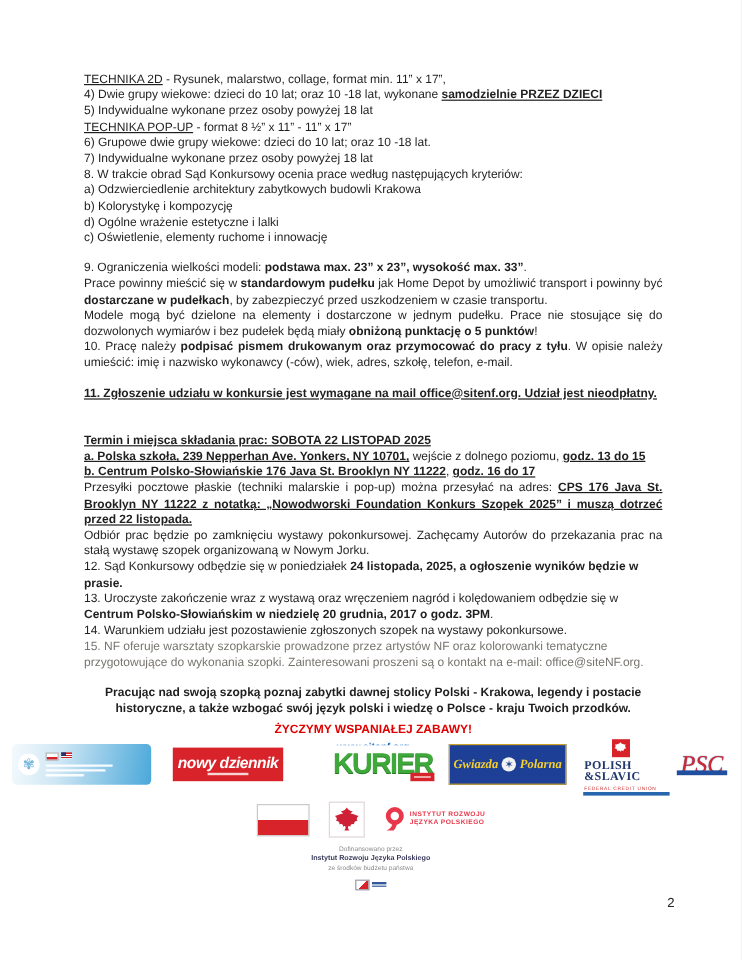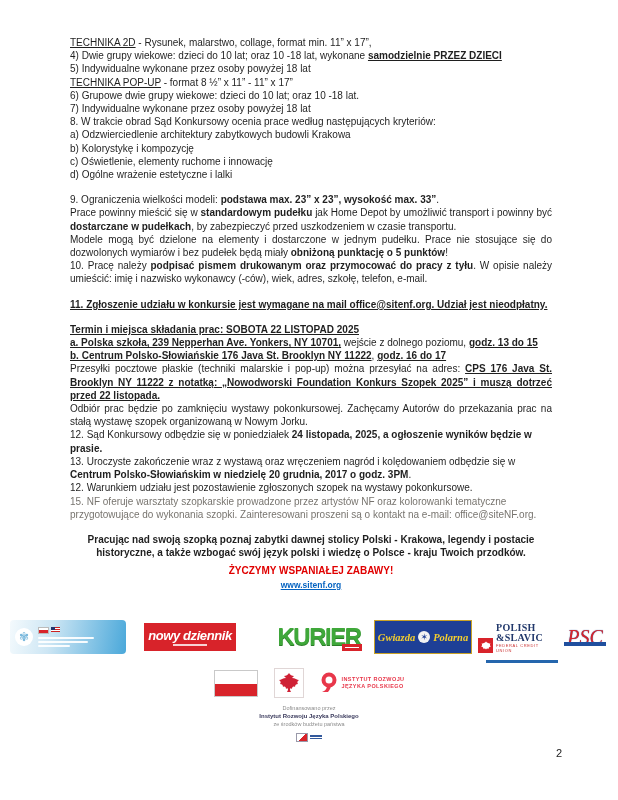--- a/index.html
+++ b/index.html
@@ -1,21 +1,21 @@
 <!DOCTYPE html>
 <html><head>
 <meta charset="utf-8">
 <style>
   html,body{margin:0;padding:0;background:#e8e8e8;}
   .page{position:relative;width:618px;height:800px;background:#ffffff;overflow:hidden;
         font-family:"Liberation Sans",sans-serif;color:#1f1f1f;margin:0 auto;}
-  .content{position:absolute;left:70px;top:36px;width:482px;font-size:10px;line-height:13.2px;}
+  .content{position:absolute;left:70px;top:60px;width:482px;font-size:10px;line-height:13.2px;}
   .content p{margin:0;}
   p.gap{margin-top:12px}
-  p.gap-lg{margin-top:12px}
+  p.gap-lg{margin-top:26px}
   p.gap-sm{margin-top:5px}
   .b{font-weight:700}
   .u{text-decoration:underline}
   .red{color:#e00000}
   .link{color:#0563c1}
   .faded{color:#55514a;opacity:.8;filter:blur(.3px)}
   .center{text-align:center}
   .justify{text-align:justify}
   .small{font-size:8.5px}
 
@@ -48,21 +48,21 @@
               display:flex;align-items:center;justify-content:center;}
   .kurier .sq i{display:block;width:14px;height:1.5px;background:#fff;}
 
   .gwiazda{width:98px;height:26px;background:#1e3f96;border:1px solid #c9a227;display:flex;
            align-items:center;justify-content:center;gap:3px;padding:16px 3px;box-sizing:border-box;}
   .gwiazda .t{font-family:"Liberation Serif",serif;font-weight:700;font-style:italic;
               color:#f5cf2d;font-size:10.5px;white-space:nowrap;}
   .gwiazda .star{width:12px;height:12px;border-radius:50%;background:#f2f2f2;color:#1e3f96;
                  font-size:9px;line-height:12px;text-align:center;flex:none;}
 
-  .psfcu{width:78px;height:32px;background:#fff;display:flex;align-items:flex-end;gap:3px;justify-content:center;}
+  .psfcu{width:78px;height:32px;background:#fff;display:flex;align-items:center;gap:3px;justify-content:center;flex-direction:column;}
   .psfcu .icon{width:15px;height:15px;background:#d8232a;display:flex;align-items:center;justify-content:center;flex:none;}
   .psfcu .icon svg{width:12px;height:12px;fill:#fff;}
   .psfcu .tcol{display:flex;flex-direction:column;align-items:flex-start;}
   .psfcu .l{font-family:"Liberation Serif",serif;font-weight:700;font-size:10px;line-height:9.5px;
             color:#21386b;letter-spacing:.3px;}
   .psfcu .cap{font-size:4px;color:#c33;letter-spacing:.6px;margin-top:1px;}
 
   .psc{width:46px;height:32px;background:#fff;display:flex;align-items:center;justify-content:center;}
   .psc .t{font-family:"Liberation Serif",serif;font-weight:400;font-style:italic;font-size:20px;
           color:#d6242b;text-shadow:0 0 1px #1f4f9e;line-height:1;}
@@ -101,35 +101,35 @@
   <div class="content">
       <p><span class="u">TECHNIKA 2D</span><span> - Rysunek, malarstwo, collage, format min. 11” x 17”,</span></p>
       <p><span>4) Dwie grupy wiekowe: dzieci do 10 lat; oraz 10 -18 lat, wykonane </span><span class="b u">samodzielnie PRZEZ DZIECI</span></p>
       <p><span>5) Indywidualne wykonane przez osoby powyżej 18 lat</span></p>
       <p><span class="u">TECHNIKA POP-UP</span><span> - format 8 ½” x 11” -  11” x 17”</span></p>
       <p><span>6) Grupowe dwie grupy wiekowe: dzieci do 10 lat; oraz 10 -18 lat.</span></p>
       <p><span>7) Indywidualne wykonane przez osoby powyżej 18 lat</span></p>
       <p><span>8. W trakcie obrad Sąd Konkursowy ocenia prace według następujących kryteriów:</span></p>
       <p><span>a) Odzwierciedlenie architektury zabytkowych budowli Krakowa</span></p>
       <p><span>b) Kolorystykę i kompozycję</span></p>
+      <p><span>d) Ogólne wrażenie estetyczne i lalki</span></p>
       <p><span>c) Oświetlenie, elementy ruchome i innowację</span></p>
-      <p><span>d) Ogólne wrażenie estetyczne i lalki</span></p>
       <p class="gap"><span>9. Ograniczenia wielkości modeli: </span><span class="b">podstawa max. 23” x 23”, wysokość max. 33”</span><span>.</span></p>
       <p class="justify"><span>Prace powinny mieścić się w </span><span class="b">standardowym pudełku</span><span> jak Home Depot by umożliwić transport i powinny być </span><span class="b">dostarczane w pudełkach</span><span>, by zabezpieczyć przed uszkodzeniem w czasie transportu.</span></p>
       <p class="justify"><span>Modele mogą być dzielone na elementy i dostarczone w jednym pudełku. Prace nie stosujące się do dozwolonych wymiarów i bez pudełek będą miały </span><span class="b">obniżoną punktację o 5 punktów</span><span>!</span></p>
       <p class="justify"><span>10. Pracę należy </span><span class="b">podpisać pismem drukowanym oraz przymocować do pracy z tyłu</span><span>. W opisie należy umieścić: imię i nazwisko wykonawcy (-ców), wiek, adres, szkołę, telefon, e-mail.</span></p>
       <p class="gap"><span class="b u">11. Zgłoszenie udziału w konkursie jest wymagane na mail office@sitenf.org. Udział jest nieodpłatny.</span></p>
       <p class="gap-lg"><span class="b u">Termin i miejsca składania prac: SOBOTA 22 LISTOPAD 2025</span></p>
       <p><span class="b u">a. Polska szkoła, 239 Nepperhan Ave. Yonkers, NY 10701,</span><span> wejście z dolnego poziomu, </span><span class="b u">godz. 13 do 15</span></p>
       <p><span class="b u">b. Centrum Polsko-Słowiańskie 176 Java St. Brooklyn NY 11222</span><span>, </span><span class="b u">godz. 16 do 17</span></p>
       <p class="justify"><span>Przesyłki pocztowe płaskie (techniki malarskie i pop-up) można przesyłać na adres: </span><span class="b u">CPS 176 Java St. Brooklyn NY 11222 z notatką: „Nowodworski Foundation Konkurs Szopek 2025” i muszą dotrzeć przed 22 listopada.</span></p>
       <p class="justify"><span>Odbiór prac będzie po zamknięciu wystawy pokonkursowej. Zachęcamy Autorów do przekazania prac na stałą wystawę szopek organizowaną w Nowym Jorku.</span></p>
       <p><span>12. Sąd Konkursowy odbędzie się w poniedziałek </span><span class="b">24 listopada, 2025, a ogłoszenie wyników będzie w prasie.</span></p>
       <p><span>13. Uroczyste zakończenie wraz z wystawą oraz wręczeniem nagród i kolędowaniem odbędzie się w </span><span class="b">Centrum Polsko-Słowiańskim w niedzielę 20 grudnia, 2017 o godz. 3PM</span><span>.</span></p>
-      <p><span>12. Warunkiem udziału jest pozostawienie zgłoszonych szopek na wystawy pokonkursowe.</span></p>
+      <p><span>14. Warunkiem udziału jest pozostawienie zgłoszonych szopek na wystawy pokonkursowe.</span></p>
       <p><span class="faded">15. NF oferuje warsztaty szopkarskie prowadzone przez artystów NF oraz kolorowanki tematyczne przygotowujące do wykonania szopki. Zainteresowani proszeni są o kontakt na e-mail: office@siteNF.org.</span></p>
       <p class="gap center"><span class="b">Pracując nad swoją szopką poznaj zabytki dawnej stolicy Polski - Krakowa, legendy i postacie historyczne, a także wzbogać swój język polski i wiedzę o Polsce - kraju Twoich przodków.</span></p>
       <p class="gap-sm center"><span class="b red">ŻYCZYMY WSPANIAŁEJ ZABAWY!</span></p>
       <p class="center"><span class="b u link small">www.sitenf.org</span></p>
     </div>
 
   <div class="logo-strip">
     <div class="logo consulate">
       <div class="emblem">✾</div>
       <div class="txtcol">

